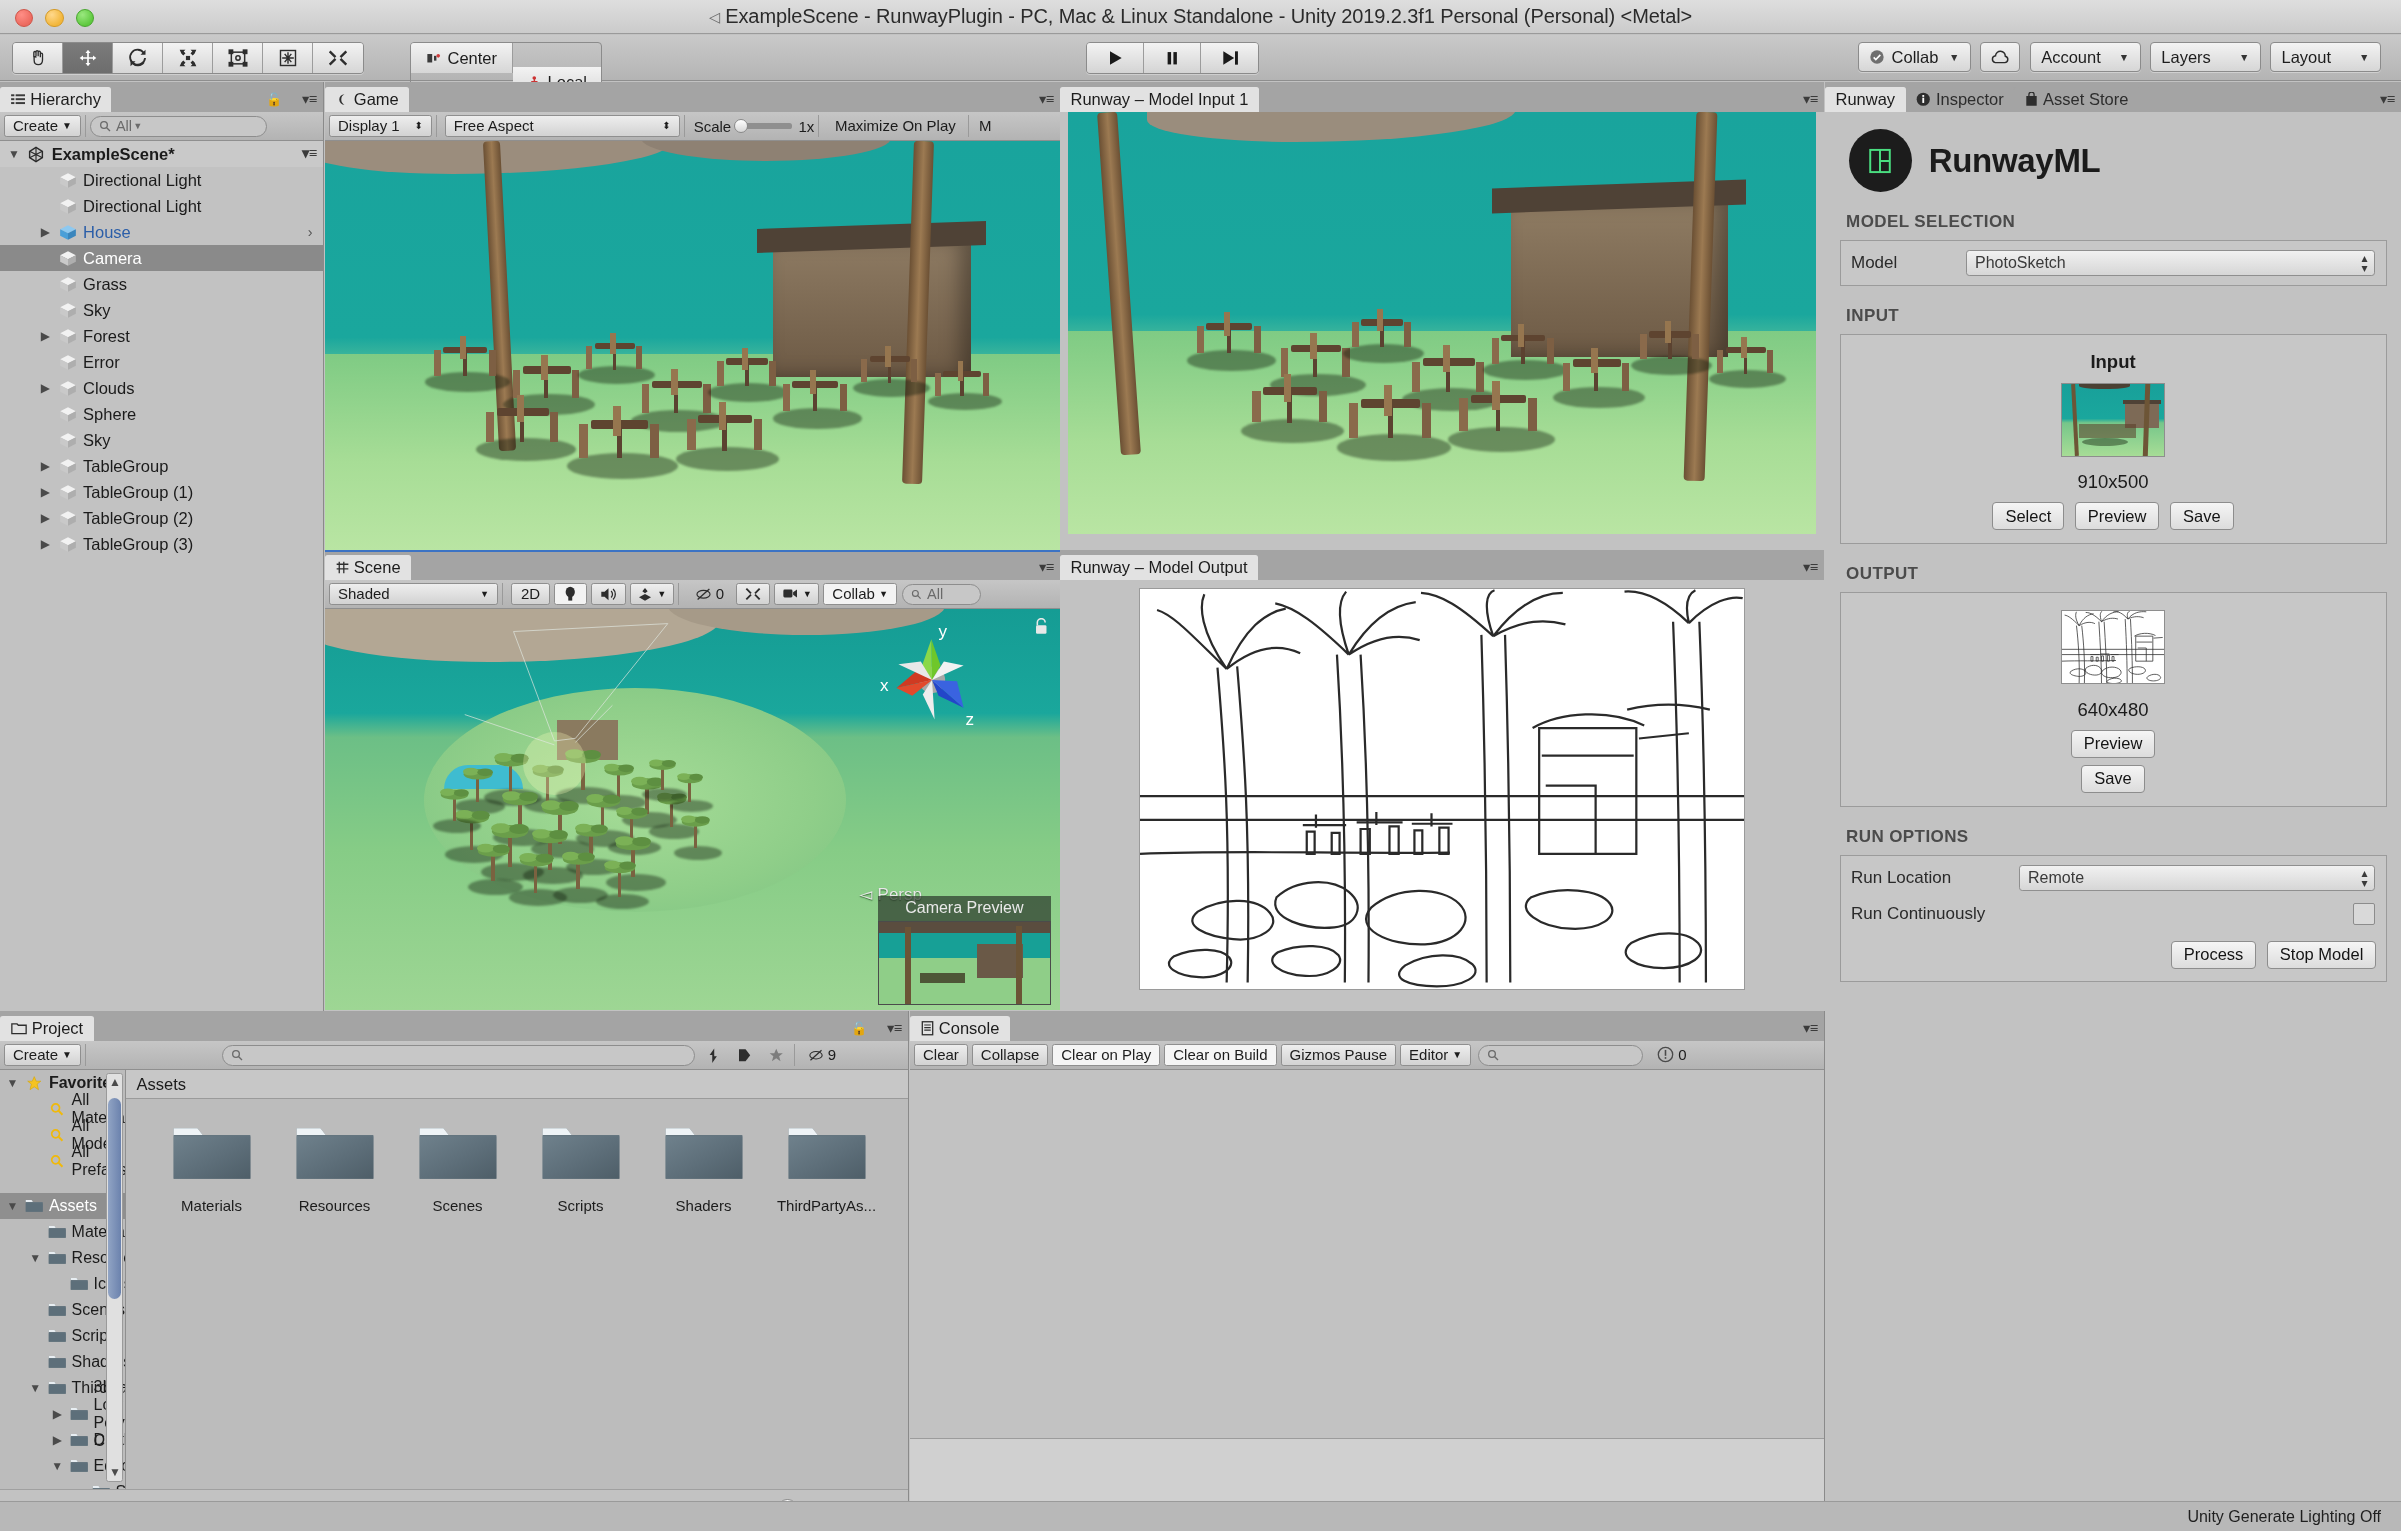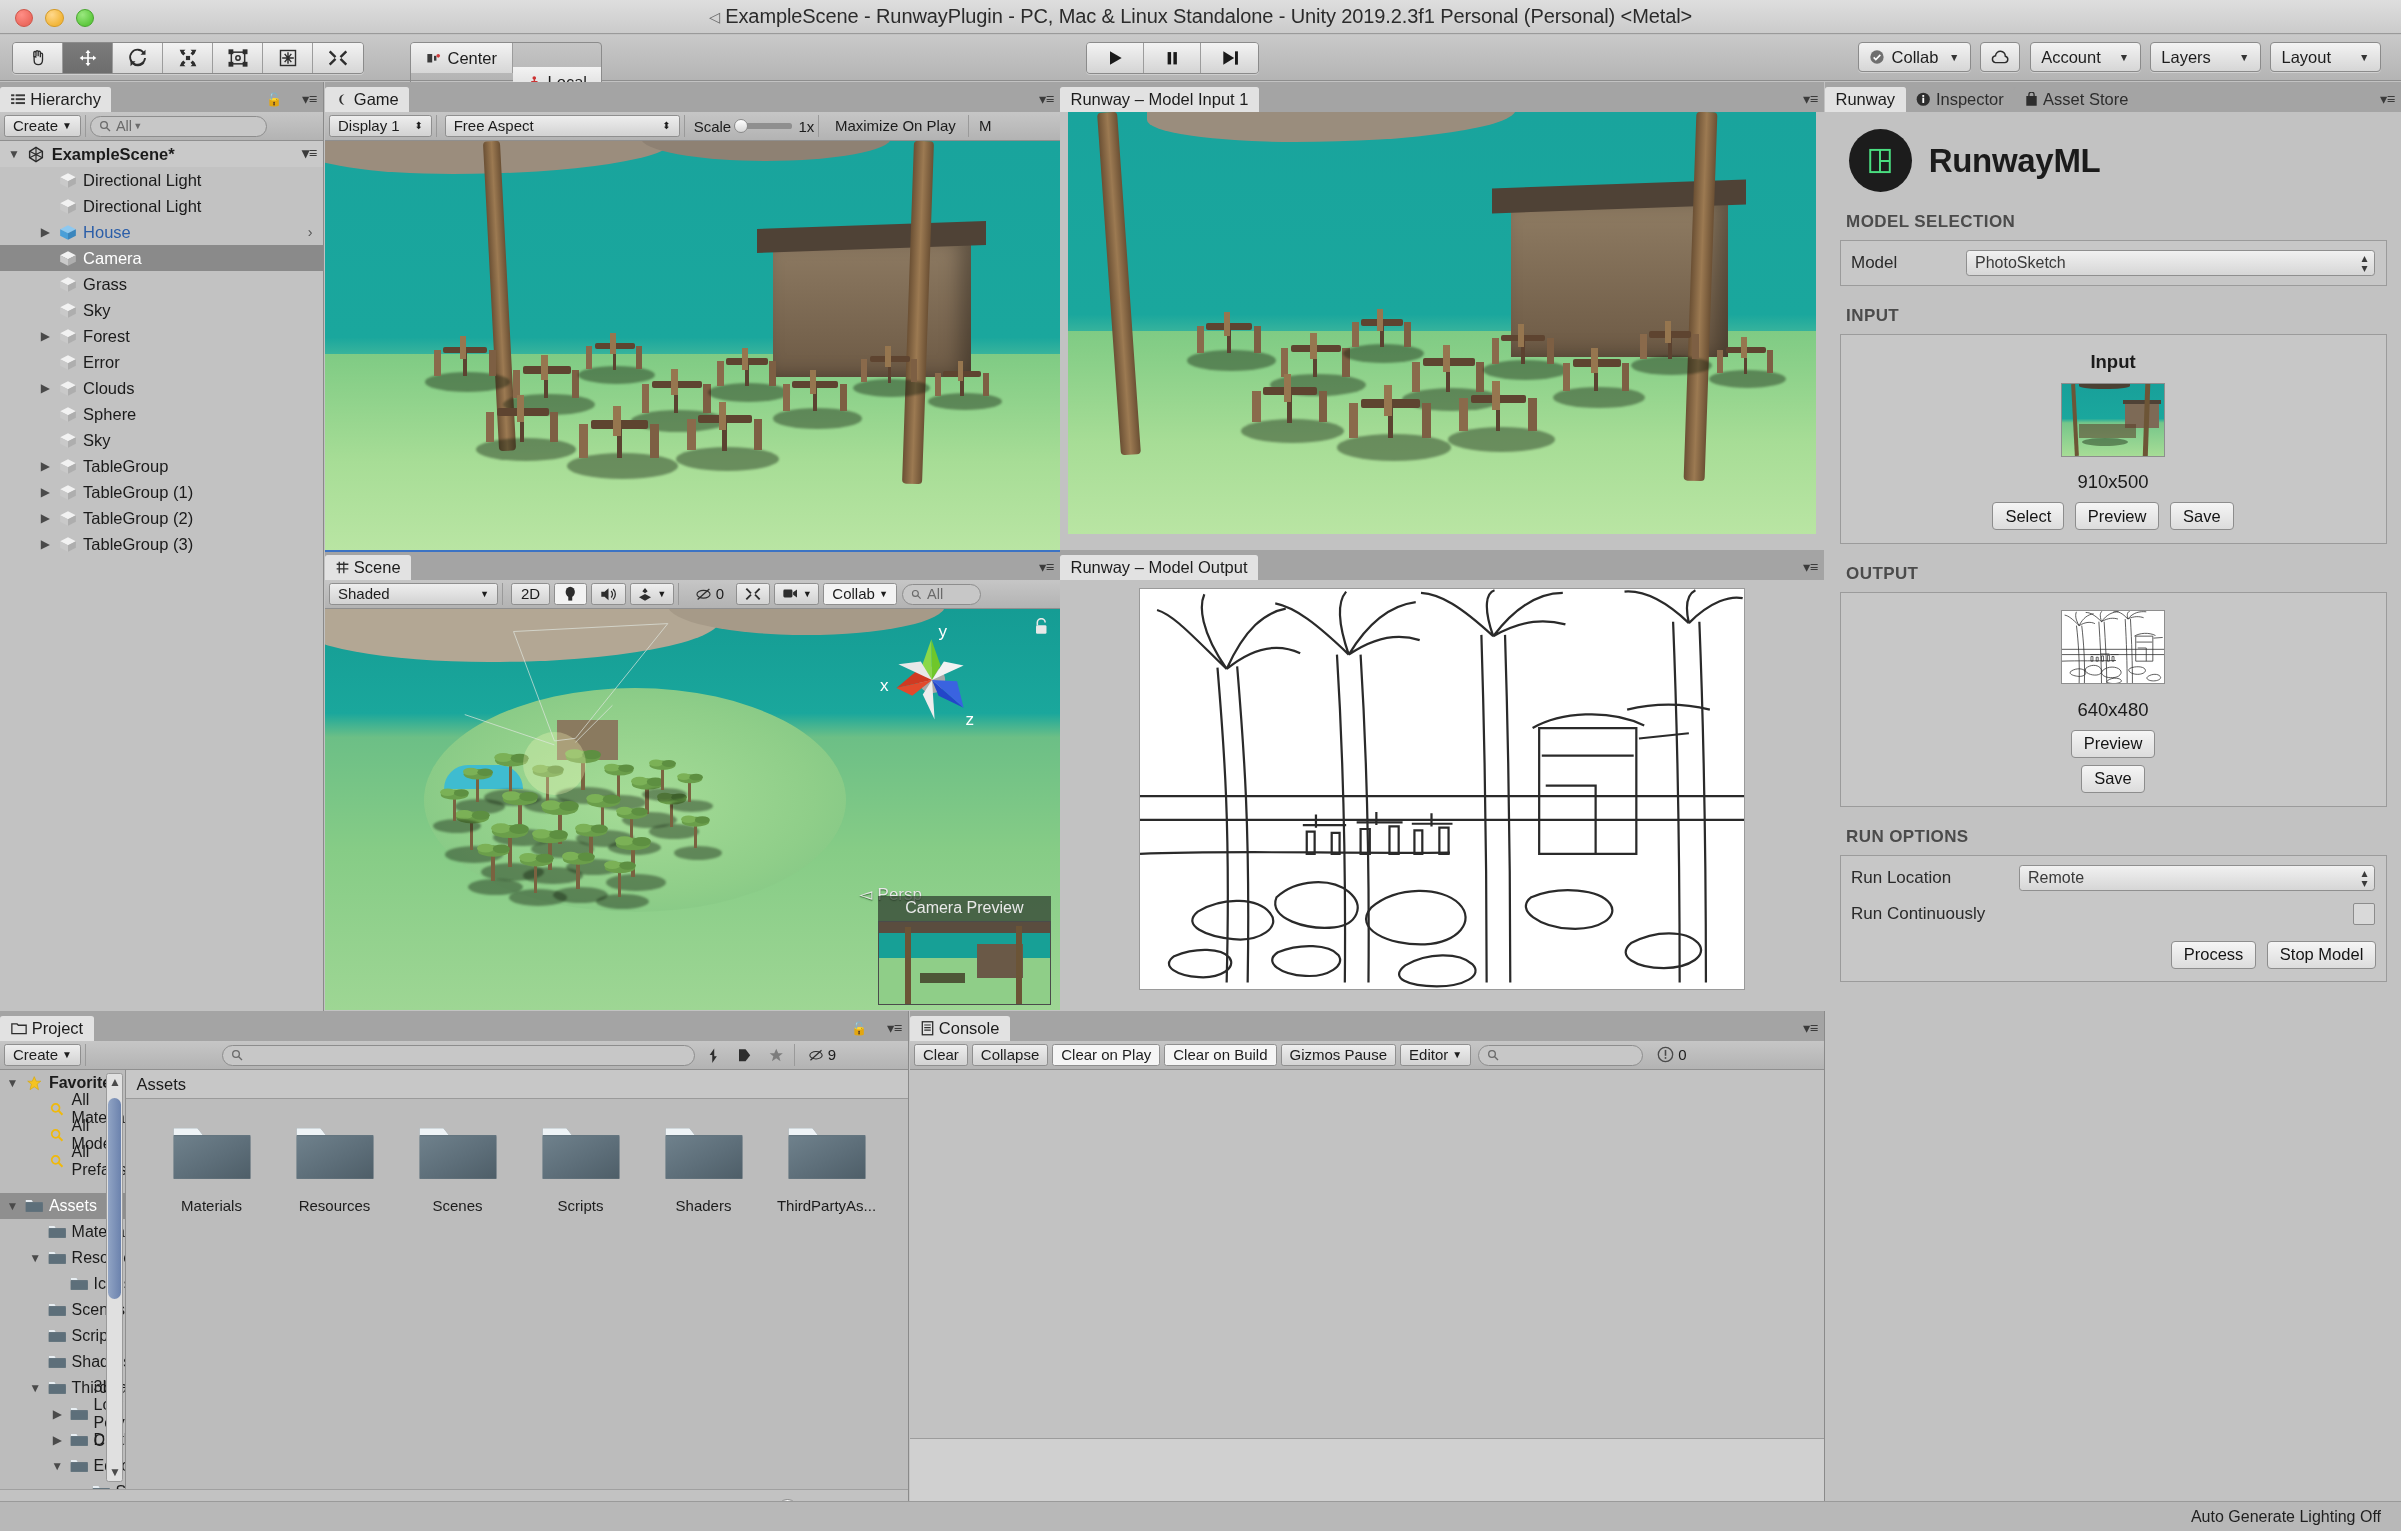--- a/index.html
+++ b/index.html
@@ -1678,16 +1678,16 @@
         <div class="rw-btnrow" style="justify-content:flex-end;padding:6.6px 9.2px 12px">
           <div class="rw-btn">Process</div>
           <div class="rw-btn">Stop Model</div>
         </div>
       </div>
     </div>
   </div>
 
   <div class="statusbar-left"></div>
   <div class="statusbar">
-    <span>Auto Generate Lighting Off</span>
+    <span>Unity Generate Lighting Off</span>
   </div>
 </div>
 
 
 </body></html>

